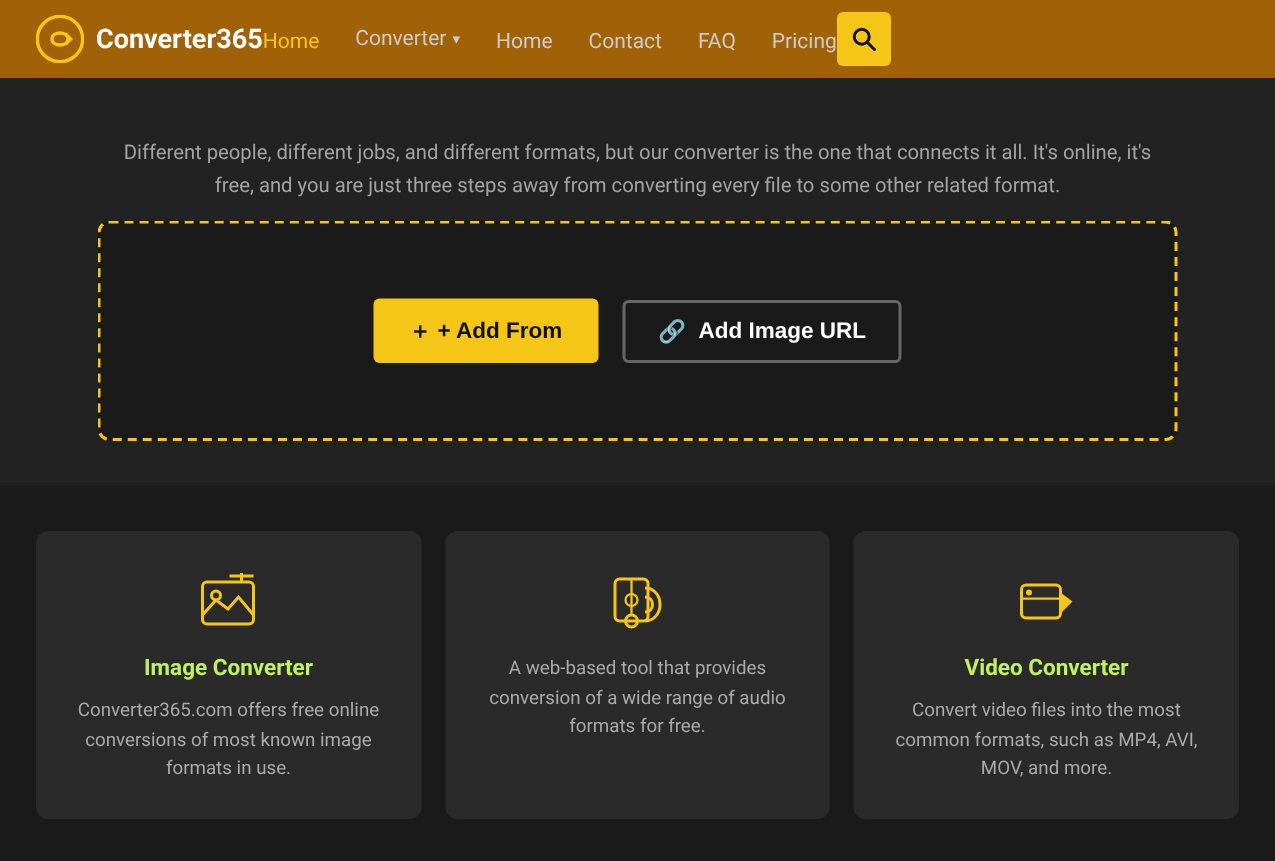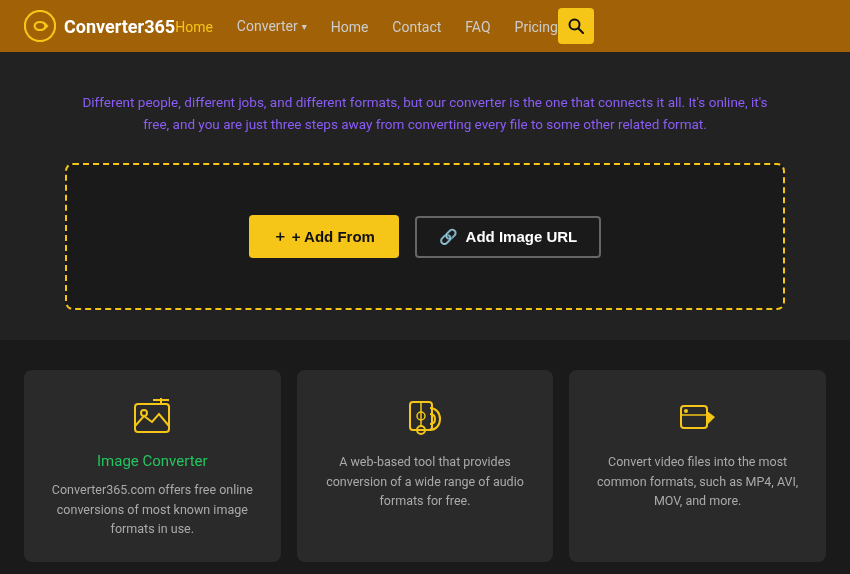--- a/index.html
+++ b/index.html
@@ -72,24 +72,24 @@
       text-align: center;
       padding: 40px 24px 30px;
     }
     .hero h1 {
       font-size: 36px;
       font-weight: 800;
       color: #fff;
       margin-bottom: 16px;
     }
     .hero p {
-      color: #8b5cf6;
+      color: #a3a3a3;
       font-size: 13.5px;
       max-width: 700px;
-      margin: 0 auto 28px;
+      margin: 0 auto 12px;
       line-height: 1.6;
     }
 
     
     .dropzone {
       border: 2px dashed #f5c518;
       border-radius: 8px;
       max-width: 720px;
       margin: 0 auto;
       padding: 50px 24px;
@@ -135,22 +135,22 @@
       gap: 16px;
     }
     .feature-card {
       background: #2a2a2a;
       border-radius: 8px;
       padding: 28px 20px 24px;
       text-align: center;
     }
     .feature-card h3 {
       font-size: 15px;
-      font-weight: 400;
-      color: #22c55e;
+      font-weight: 700;
+      color: #bef264;
       margin-bottom: 10px;
     }
     .feature-card p {
       font-size: 12.5px;
       color: #aaa;
       line-height: 1.55;
     }
 
     
     .icon-svg {
@@ -236,16 +236,17 @@
     <p>A web-based tool that provides conversion of a wide range of audio formats for free.</p>
   </div>
 
   <div class="feature-card">
     <svg class="icon-svg" viewBox="0 0 42 42">
       <rect x="4" y="8" width="26" height="22" rx="3" fill="none" stroke="#f5c518" stroke-width="2"></rect>
       <polygon points="38,19 30,13 30,27" fill="#f5c518"></polygon>
       <circle cx="9" cy="13" r="2" fill="#f5c518"></circle>
       <line x1="4" y1="17" x2="30" y2="17" stroke="#f5c518" stroke-width="1.5"></line>
     </svg>
+    <h3>Video Converter</h3>
     <p>Convert video files into the most common formats, such as MP4, AVI, MOV, and more.</p>
   </div>
 
 </div>
 
 </body></html>

